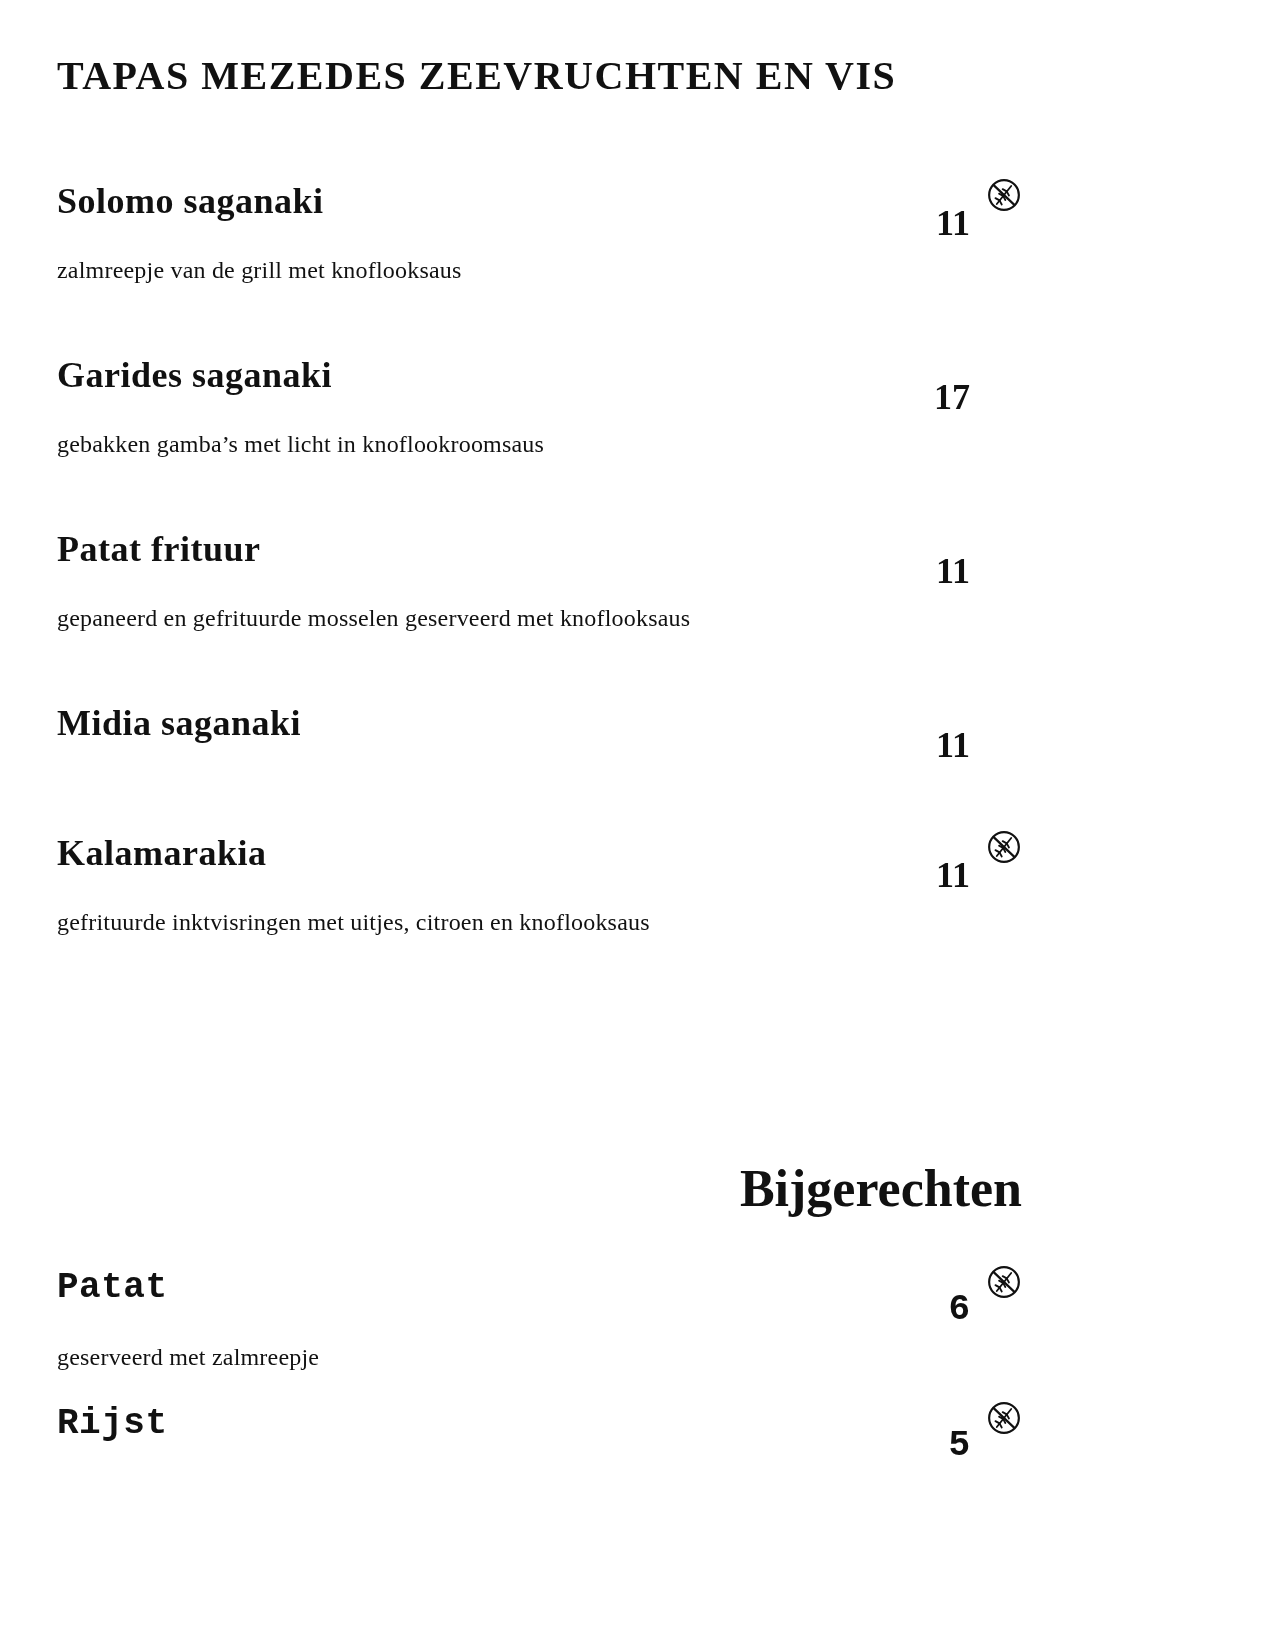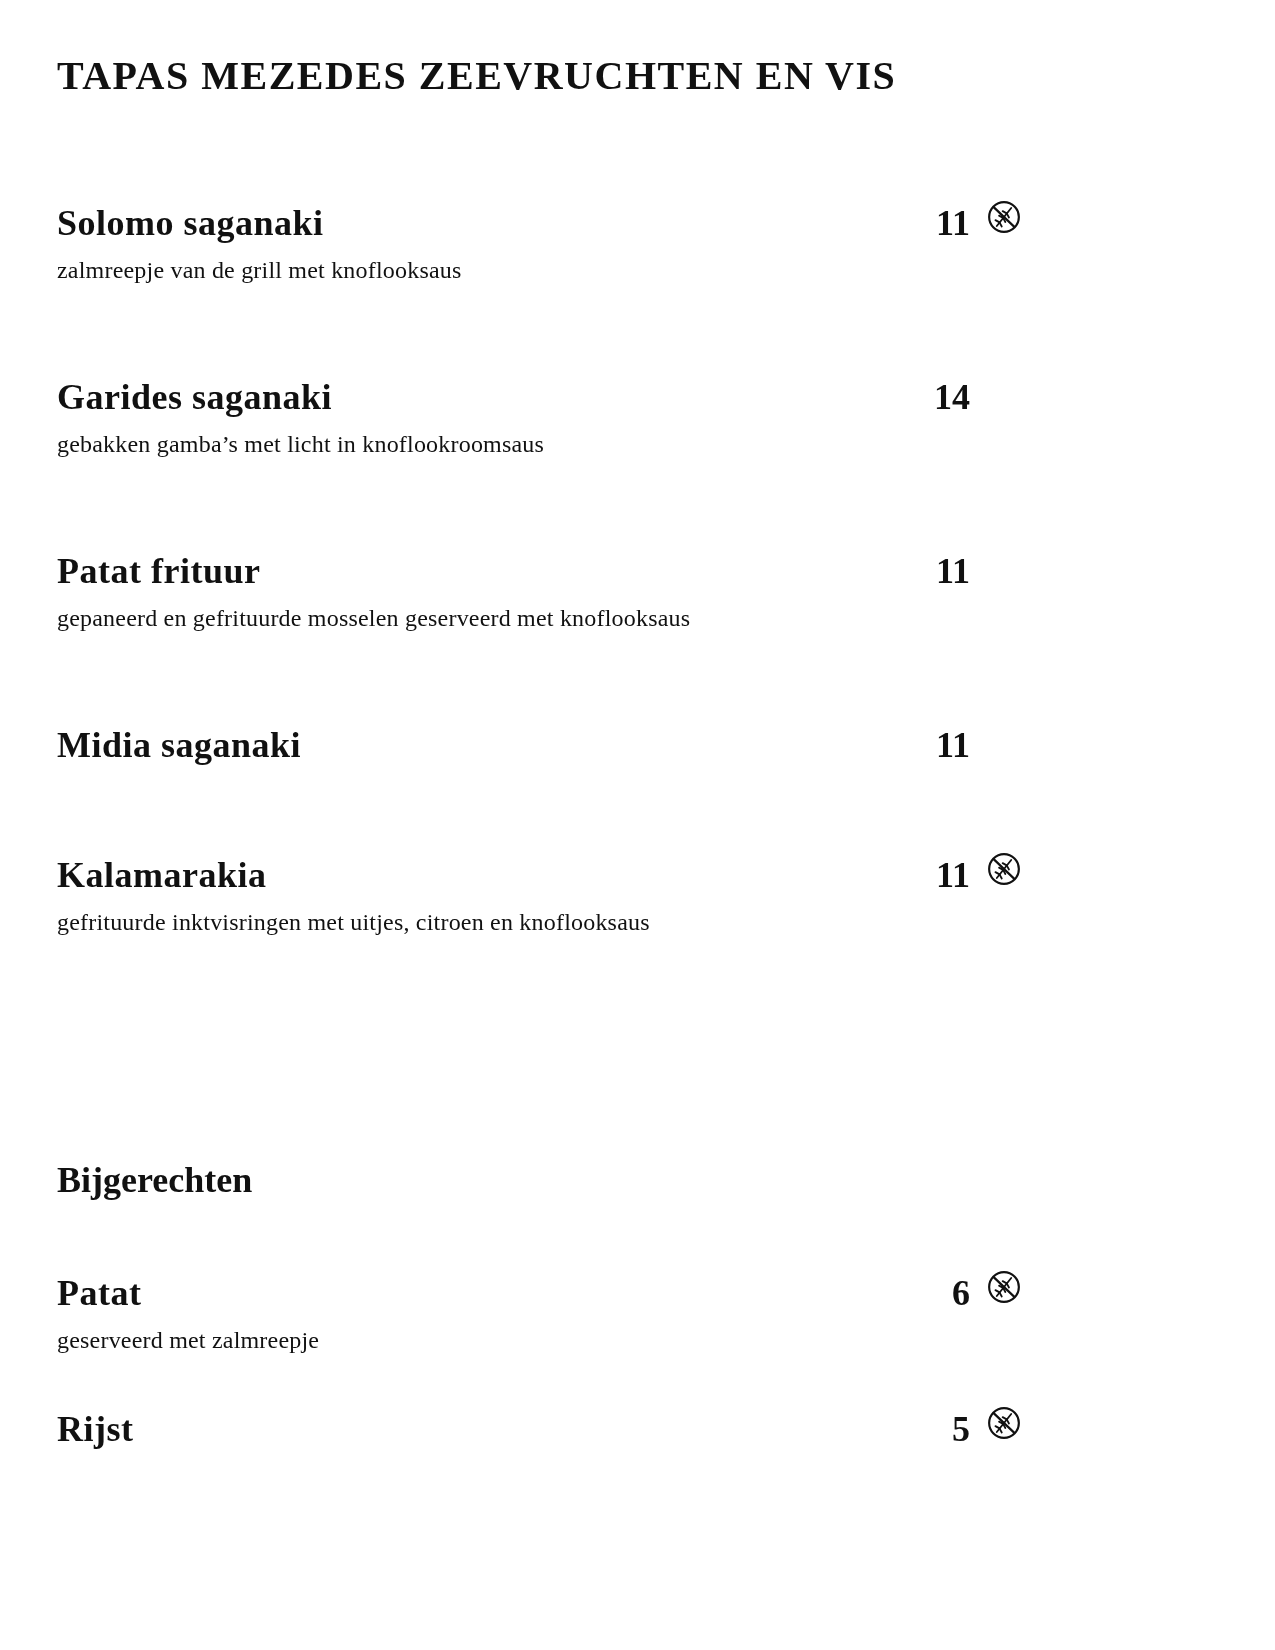--- a/index.html
+++ b/index.html
@@ -25,21 +25,21 @@
     font-weight: bold;
     letter-spacing: 1.5px;
     margin: 0 0 58px 0;
     white-space: nowrap;
   }
   .item {
     margin-bottom: 42px;
   }
   .item-head {
     display: flex;
-    align-items: flex-end;
+    align-items: center;
   }
   .item-name {
     flex: 1;
     font-size: 36px;
     font-weight: bold;
     line-height: 44px;
     letter-spacing: 0.5px;
   }
   .item-price {
     font-size: 36px;
@@ -60,29 +60,29 @@
     height: 36px;
     margin-top: -2px;
   }
   .item-desc {
     font-size: 24px;
     line-height: 38px;
     margin-top: 6px;
     letter-spacing: 0.2px;
   }
   .sides-title {
-    text-align: left;
-    font-size: 36px;
+    text-align: right;
+    font-size: 52px;
     font-weight: bold;
     margin: 218px 0 26px 0;
   }
   .side-item {
     margin-bottom: 4px;
   }
-  .side-item .item-head { margin-bottom: 0; }
+  .side-item .item-head { margin-bottom: 0; font-family: Liberation Mono, monospace; }
 </style>
 </head>
 <body>
 
 <svg width="0" height="0" style="position:absolute">
   <defs>
     <g id="gf-symbol" fill="none" stroke="#111111" stroke-linecap="round">
       <circle cx="20" cy="20" r="16.5" stroke-width="2.4"></circle>
 
       <line x1="12" y1="30" x2="28" y2="10" stroke-width="2"></line>
@@ -112,21 +112,21 @@
             <use href="#gf-symbol"></use>
           </svg>
       </div>
     </div>
     <div class="item-desc">zalmreepje van de grill met knoflooksaus</div>
   </div>
 
   <div class="item">
     <div class="item-head">
       <div class="item-name">Garides saganaki</div>
-      <div class="item-price">14</div>
+      <div class="item-price">17</div>
       <div class="icon-slot"></div>
     </div>
     <div class="item-desc">gebakken gamba’s met licht in knoflookroomsaus</div>
   </div>
 
   <div class="item">
     <div class="item-head">
       <div class="item-name">Patat frituur</div>
       <div class="item-price">11</div>
       <div class="icon-slot"></div>

